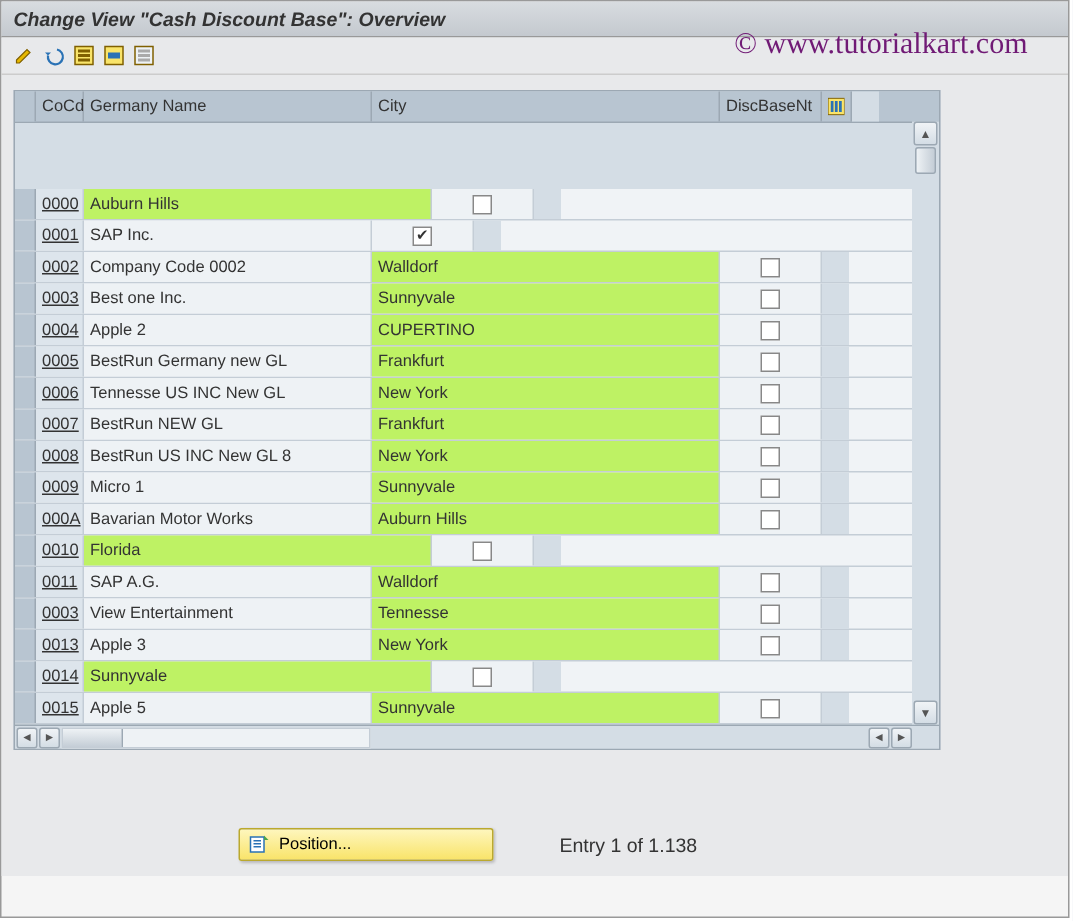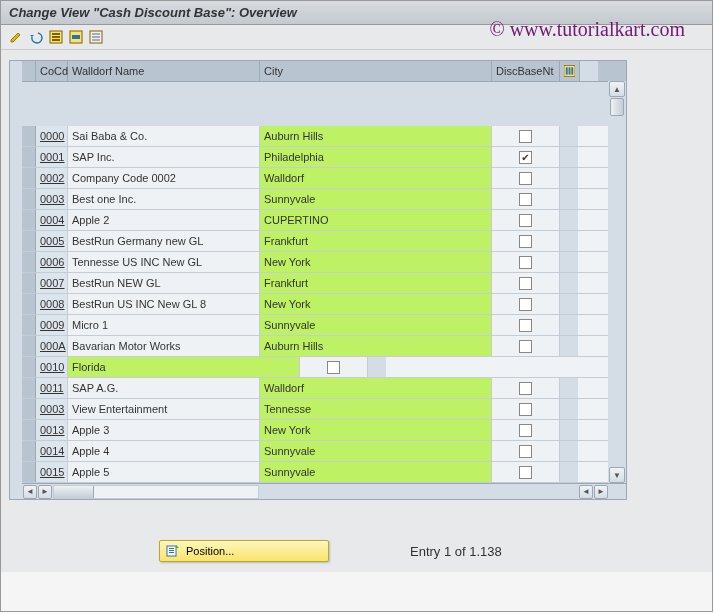--- a/index.html
+++ b/index.html
@@ -57,21 +57,20 @@
     }
     .content-area {
       padding: 10px 8px;
       background: #e8e9eb;
     }
     .table-wrapper {
       background: #d4dde5;
       border: 1px solid #9ca8b3;
       width: 618px;
       position: relative;
-      padding-left: 12px;
     }
     .table-header {
       display: flex;
       background: #b8c5d1;
       border-bottom: 1px solid #9ca8b3;
     }
     .th {
       padding: 3px 4px;
       border-right: 1px solid #9ca8b3;
       color: #333;
@@ -187,25 +186,25 @@
       position:relative;
     }
     .hscroll-thumb {
       position:absolute;
       left:0;top:0;
       width:40px;height:12px;
       background:linear-gradient(to bottom,#eef2f5,#c4cdd6);
       border-right:1px solid #9ca8b3;
     }
     .footer-row {
-      margin-top: 40px;
+      margin-top: 52px;
       display: flex;
       align-items: center;
       padding-left: 150px;
-      gap: 81px;
+      gap: 44px;
     }
     .position-btn {
       background: linear-gradient(to bottom, #fef6bd, #f9e46a);
       border: 1px solid #bba92e;
       border-radius: 2px;
       width: 170px;
       height: 22px;
       display: flex;
       align-items: center;
       padding: 0 6px;
@@ -268,50 +267,48 @@
         </svg>
     </div>
   </div>
 
   <div class="content-area">
     <div class="table-wrapper">
 
       <div class="table-header">
         <div class="th col-sel"></div>
         <div class="th col-cocd">CoCd</div>
-        <div class="th col-name">Walldorf Name</div>
+        <div class="th col-name">Germany Name</div>
         <div class="th col-city">City</div>
         <div class="th col-disc">DiscBaseNt</div>
         <div class="th col-cfg">
           <svg width="12" height="12" viewBox="0 0 12 12">
               <rect x="0" y="0" width="12" height="12" fill="#f9e46a" stroke="#806000" stroke-width="0.8"></rect>
               <rect x="2" y="2" width="2" height="8" fill="#2a72b5"></rect>
               <rect x="5" y="2" width="2" height="8" fill="#2a72b5"></rect>
               <rect x="8" y="2" width="2" height="8" fill="#2a72b5"></rect>
             </svg>
         </div>
         <div class="th col-scroll"></div>
       </div>
 
       <div class="table-body" id="table-body">
           <div class="tr">
             <div class="td col-sel"></div>
             <div class="td col-cocd">0000</div>
-            <div class="td col-name">Sai Baba &amp; Co.</div>
             <div class="td col-city">Auburn Hills</div>
             <div class="td col-disc">
               <div class="checkbox"></div>
             </div>
             <div class="td col-scroll"></div>
           </div>
           <div class="tr">
             <div class="td col-sel"></div>
             <div class="td col-cocd">0001</div>
             <div class="td col-name">SAP Inc.</div>
-            <div class="td col-city">Philadelphia</div>
             <div class="td col-disc">
               <div class="checkbox">✔</div>
             </div>
             <div class="td col-scroll"></div>
           </div>
           <div class="tr">
             <div class="td col-sel"></div>
             <div class="td col-cocd">0002</div>
             <div class="td col-name">Company Code 0002</div>
             <div class="td col-city">Walldorf</div>
@@ -435,21 +432,20 @@
             <div class="td col-name">Apple 3</div>
             <div class="td col-city">New York</div>
             <div class="td col-disc">
               <div class="checkbox"></div>
             </div>
             <div class="td col-scroll"></div>
           </div>
           <div class="tr">
             <div class="td col-sel"></div>
             <div class="td col-cocd">0014</div>
-            <div class="td col-name">Apple 4</div>
             <div class="td col-city">Sunnyvale</div>
             <div class="td col-disc">
               <div class="checkbox"></div>
             </div>
             <div class="td col-scroll"></div>
           </div>
           <div class="tr">
             <div class="td col-sel"></div>
             <div class="td col-cocd">0015</div>
             <div class="td col-name">Apple 5</div>

